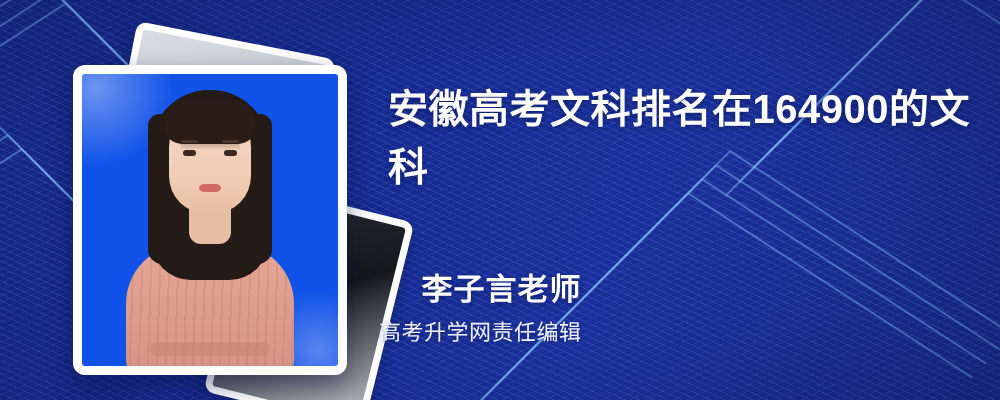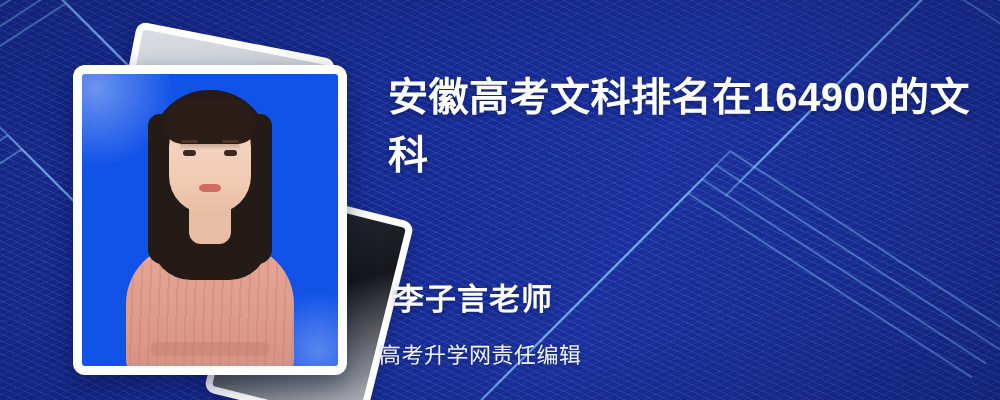--- a/index.html
+++ b/index.html
@@ -270,45 +270,46 @@
   
   .text-block {
     position: absolute;
     left: 388px;
     top: 0;
     right: 30px;
     height: 400px;
   }
   .headline {
     position: absolute;
-    top: 68px;
+    top: 80px;
     left: 0;
     right: 0;
     color: #ffffff;
     font-size: 40px;
     font-weight: 700;
     line-height: 58px;
     letter-spacing: .5px;
     text-shadow: 0 2px 6px rgba(6,16,70,.55);
   }
   .byline {
     position: absolute;
     left: 5px;
-    top: 280px;
+    top: 270px;
+    text-align: right;
   }
   .author {
     color: #ffffff;
     font-size: 31px;
     font-weight: 700;
     line-height: 40px;
     letter-spacing: 1px;
     text-shadow: 0 2px 6px rgba(6,16,70,.5);
   }
   .role {
-    margin-top: 21px;
+    margin-top: 8px;
     margin-left: -14px;
     color: #f0f3fb;
     font-size: 22px;
     font-weight: 400;
     line-height: 30px;
     letter-spacing: .5px;
     text-shadow: 0 1px 4px rgba(6,16,70,.45);
   }
 </style>
 </head>

